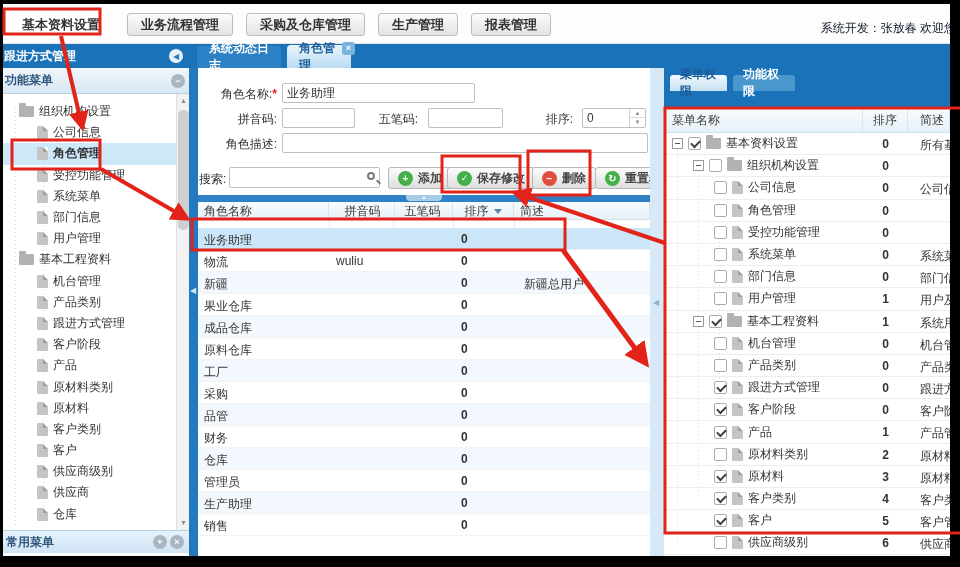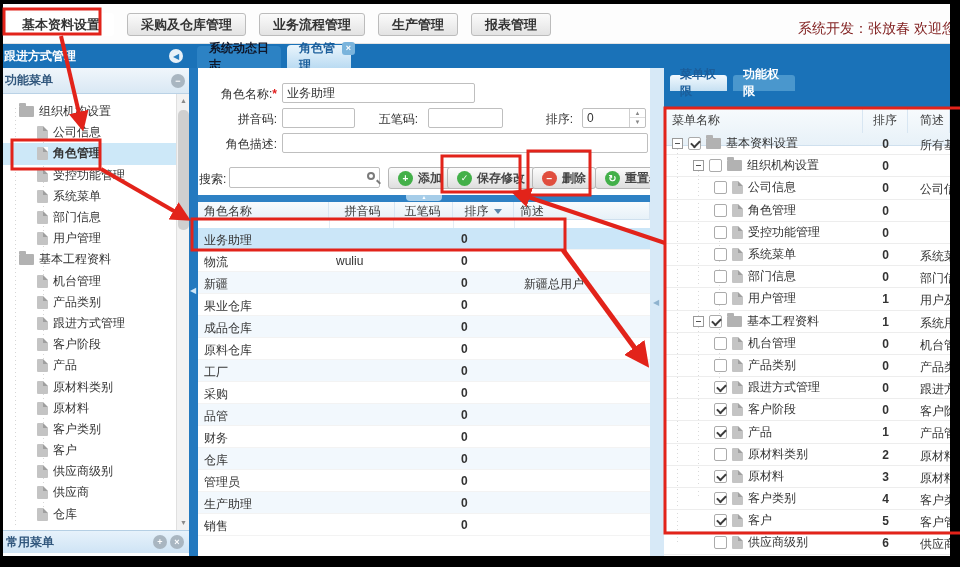--- a/index.html
+++ b/index.html
@@ -8,32 +8,32 @@
   .frame { position:relative; width:960px; height:567px; background:#000; overflow:hidden; }
 
   
   .topbar { position:absolute; left:3px; top:4px; width:947px; height:40px;
     background:#fdfdfd; border-bottom:1px solid #e3e3e3; overflow:hidden; }
   .menus { position:absolute; left:5px; top:9px; display:flex; gap:13px; }
   .menu-btn { height:23px; padding:0 13px; display:flex; align-items:center;
     font-size:13px; font-weight:bold; color:#333; border:1px solid #bcbcbc; border-radius:3px;
     background:linear-gradient(#fbfbfb,#e3e3e3); white-space:nowrap; cursor:pointer; }
   .menu-btn.current { background:#fff; border-color:transparent; }
-  .userinfo { position:absolute; right:-6px; top:16px; font-size:14px; color:#7f1d1d; white-space:nowrap; }
+  .userinfo { position:absolute; right:-6px; top:16px; font-size:12px; color:#0f172a; white-space:nowrap; }
 
   
   .bluebar { position:absolute; left:3px; top:44px; width:947px; height:24px; background:#1a72b8; }
   .sb-header { position:absolute; left:3px; top:44px; width:183px; height:24px;
     display:flex; align-items:center; color:#fff; font-size:12px; font-weight:bold; padding-left:1px; }
   .sb-header .sp { flex:1; }
   .circle-btn { width:14px; height:14px; border-radius:50%; background:rgba(255,255,255,.9);
     color:#2a7fc0; font-size:8px; display:flex; align-items:center; justify-content:center; margin-right:3px; }
   .main-tab { position:absolute; height:22px; top:46px; display:flex; align-items:center;
     padding:0 12px; font-size:12px; font-weight:bold; border-radius:4px 4px 0 0; cursor:pointer; }
-  .main-tab.inactive { left:197px; width:84px; background:#2c82c4; color:#0f172a; justify-content:center; }
+  .main-tab.inactive { left:197px; width:84px; background:#2c82c4; color:#ffffff; justify-content:center; }
   .main-tab.active { left:287px; width:64px; top:45px; height:23px;
     background:linear-gradient(#eaf5fc,#badbf2); color:#1b5e9b; justify-content:center; }
   .tab-close { position:absolute; right:-4px; top:-3px; width:13px; height:13px; border-radius:3px;
     background:#7ab4dc; color:#fff; font-size:9px; line-height:13px; text-align:center; cursor:pointer; }
 
   
   .sidebar { position:absolute; left:3px; top:68px; width:186px; height:488px; background:#fff; }
   .sb-accordion { position:absolute; left:0; top:0; width:186px; height:26px;
     background:linear-gradient(#f0f6fb,#d9e8f4); border-bottom:1px solid #bad2e6;
     display:flex; align-items:center; font-size:12px; font-weight:bold; color:#31577d; padding:0 4px 0 2px; }
@@ -103,21 +103,21 @@
   .trow span { position:absolute; top:4px; white-space:nowrap; }
   .c-name { left:6px; } .c-py { left:138px; } .c-sort { left:263px; font-weight:bold; } .c-desc { left:326px; }
 
   
   .rightp { position:absolute; left:664px; top:68px; width:286px; height:488px; background:#1a72b8; overflow:hidden; }
   .rtab { position:absolute; top:7px; height:16px; display:flex; align-items:center; justify-content:center;
     padding:0 10px; font-size:12px; font-weight:bold; border-radius:3px 3px 0 0; cursor:pointer; }
   .rtab.active { left:6px; width:57px; background:linear-gradient(#f2f9fe,#c6e0f2); color:#1b5e9b; }
   .rtab.inactive { left:69px; width:62px; background:#4a97cd; color:#fff; }
   .rtable { position:absolute; left:0; top:39px; width:286px; height:449px; background:#fff; overflow:hidden; }
-  .rt-head { position:absolute; left:0; top:0; width:286px; height:39px;
+  .rt-head { position:absolute; left:0; top:0; width:286px; height:26px;
     background:linear-gradient(#f8fbfd,#e7f1f8); border-bottom:1px solid #cfe0ee; }
   .rth { position:absolute; top:0; height:26px; display:flex; align-items:center; font-size:12px; color:#3a3a3a;
     border-right:1px solid #d8e6f2; }
   .rt-rows { position:absolute; left:0; top:26px; width:286px;
     background-image:repeating-linear-gradient(#dadada 0 1px,transparent 1px 4px),
                      repeating-linear-gradient(#dadada 0 1px,transparent 1px 4px),
                      repeating-linear-gradient(#dadada 0 1px,transparent 1px 4px);
     background-size:1px 400px,1px 330px,1px 160px; background-position:13px 12px,34px 34px,55px 100px; background-repeat:no-repeat; }
   .rrow { position:relative; height:22.2px; display:flex; align-items:center; font-size:12px; color:#333;
     border-bottom:1px solid #ededed; white-space:nowrap; }
@@ -140,22 +140,22 @@
   .anno { position:absolute; left:0; top:0; width:960px; height:567px; pointer-events:none; z-index:50; }
 </style>
 </head>
 <body>
 
 <div class="frame">
 
   <div class="topbar">
     <div class="menus" id="topmenus">
         <div class="menu-btn current">基本资料设置</div>
+        <div class="menu-btn">业务流程管理</div>
         <div class="menu-btn">采购及仓库管理</div>
-        <div class="menu-btn">业务流程管理</div>
         <div class="menu-btn">生产管理</div>
         <div class="menu-btn">报表管理</div>
       </div>
     <div class="userinfo">系统开发：张放春 欢迎您</div>
   </div>
 
   <div class="bluebar"></div>
   <div class="sb-header">
     <span>跟进方式管理</span>
     <span class="sp"></span>

